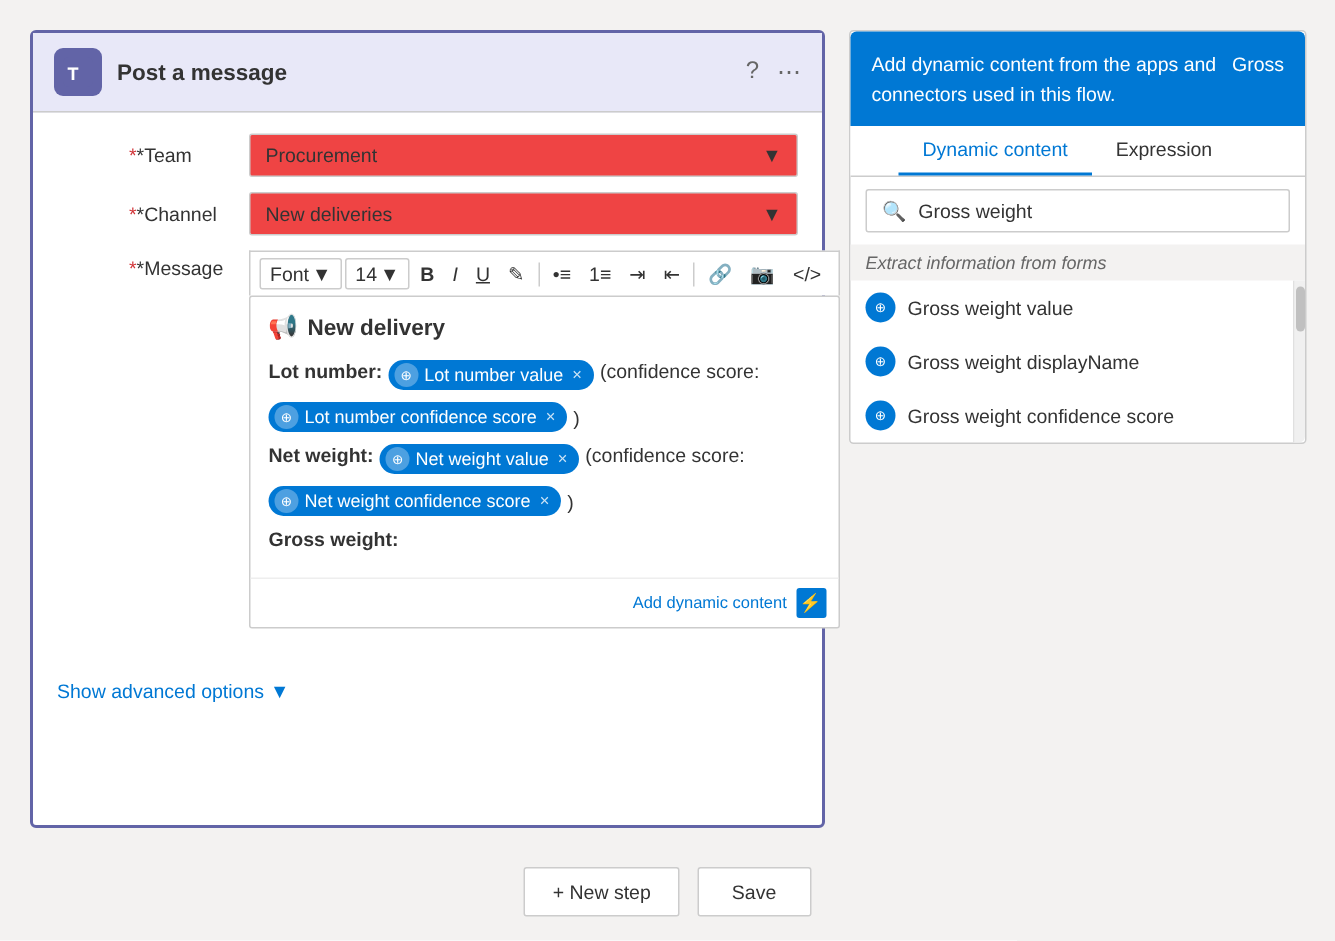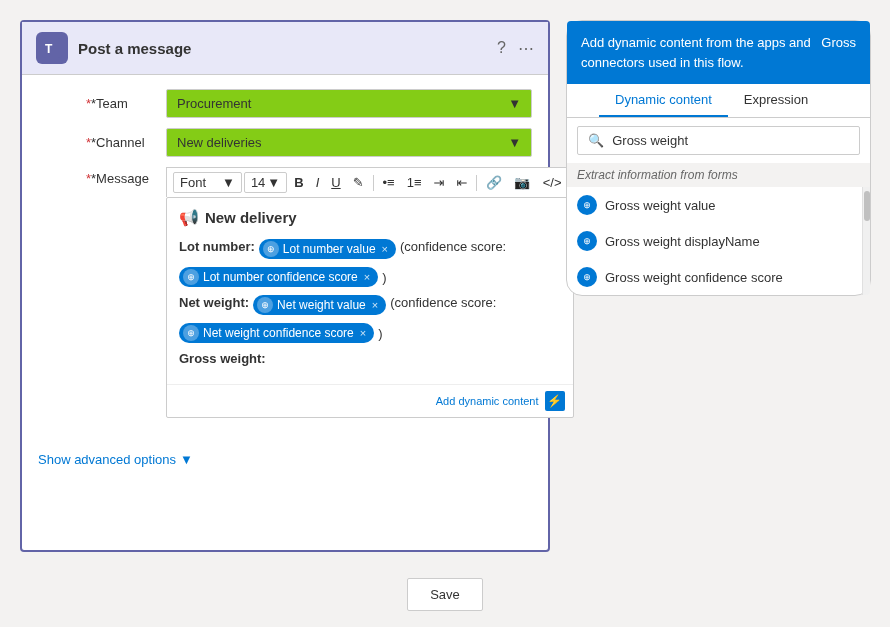--- a/index.html
+++ b/index.html
@@ -84,21 +84,21 @@
       flex-shrink: 0;
     }
     .field-select {
       flex: 1;
       border: 1px solid #ccc;
       border-radius: 2px;
       padding: 6px 10px;
       display: flex;
       align-items: center;
       justify-content: space-between;
-      background: #84cc16;
+      background: #ef4444;
       cursor: pointer;
     }
     .field-select span {
       color: #333;
       font-size: 13px;
     }
     .chevron {
       color: #0078d4;
       font-size: 12px;
     }
@@ -108,21 +108,21 @@
       align-items: center;
       gap: 2px;
       border: 1px solid #ccc;
       border-bottom: none;
       padding: 4px 6px;
       background: #fff;
     }
     .toolbar-font {
       display: flex;
       align-items: center;
-      gap: 16px;
+      gap: 2px;
       border: 1px solid #ccc;
       padding: 2px 6px;
       border-radius: 2px;
       cursor: pointer;
       font-size: 13px;
       color: #333;
     }
     .toolbar-size {
       display: flex;
       align-items: center;
@@ -285,21 +285,21 @@
       padding: 8px 22px;
       border-radius: 2px;
       cursor: pointer;
       font-size: 13px;
       color: #333;
     }
     
     .dynamic-panel {
       background: #fff;
       border: 1px solid #ccc;
-      border-radius: 16px;
+      border-radius: 3px;
       width: 305px;
       flex-shrink: 0;
       align-self: flex-start;
       display: flex;
       flex-direction: column;
     }
     .dynamic-panel-header {
       background: #0078d4;
       color: white;
       padding: 12px 14px;
@@ -574,14 +574,15 @@
         </div>
       </div>
       <div class="scroll-track">
         <div class="scroll-thumb"></div>
       </div>
     </div>
   </div>
 </div>
 
 <div class="bottom-bar">
+  <button class="btn-new-step">+ New step</button>
   <button class="btn-save">Save</button>
 </div>
 
 </body></html>

